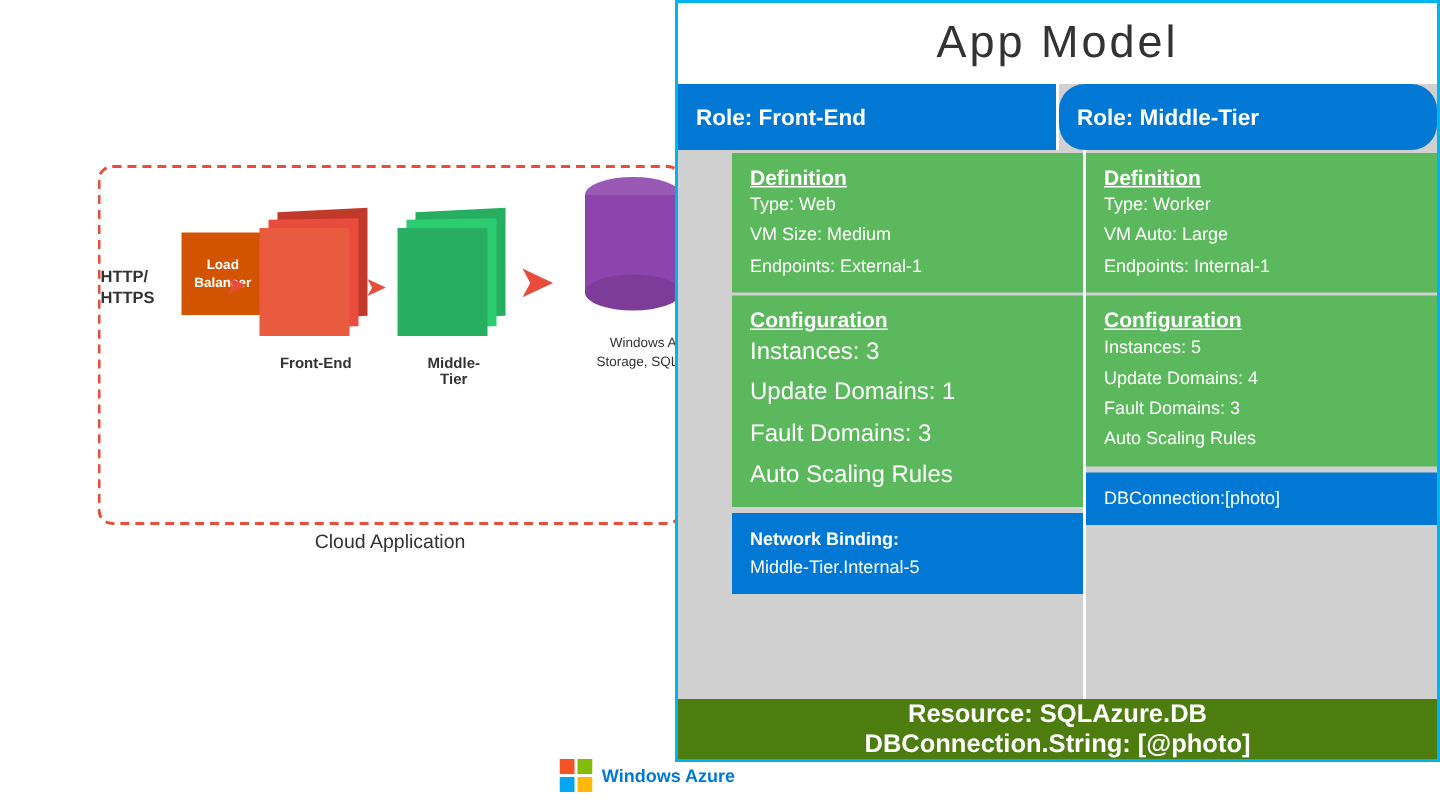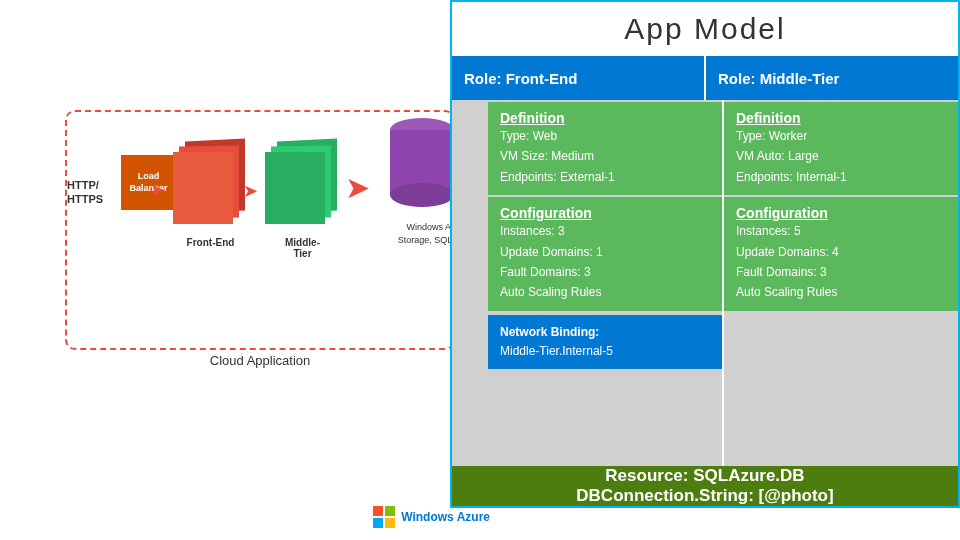--- a/index.html
+++ b/index.html
@@ -166,41 +166,41 @@
   </div>
 
   <div style="position:absolute;right:0;top:0;width:510px;height:508px;background:#d0d0d0;border:2px solid #00b4f0;display:flex;flex-direction:column;">
 
     <div style="background:white;text-align:center;padding:10px 0;font-size:30px;font-weight:300;color:#333;letter-spacing:2px;">App Model</div>
 
     <div style="display:flex;height:44px;">
       <div style="flex:1;background:#0078d4;display:flex;align-items:center;padding:16px 12px;border-right:2px solid white;">
         <span style="color:white;font-size:15px;font-weight:600;">Role: Front-End</span>
       </div>
-      <div style="flex:1;background:#0078d4;display:flex;align-items:center;padding:0 12px;">
+      <div style="flex:1;background:#0078d4;display:flex;align-items:center;padding:0 12px;border-radius:17px;">
         <span style="color:white;font-size:15px;font-weight:600;">Role: Middle-Tier</span>
       </div>
     </div>
 
     <div style="display:flex;flex:1;margin-left:36px;">
 
       <div style="flex:1;border-right:2px solid white;display:flex;flex-direction:column;gap:2px;padding:2px 0;">
 
         <div style="background:#5cb85c;padding:8px 12px;">
           <div style="color:white;font-size:14px;font-weight:700;text-decoration:underline;">Definition</div>
           <div style="color:white;font-size:12px;line-height:1.7;">
             <div>Type: Web</div>
             <div>VM Size: Medium</div>
             <div>Endpoints: External-1</div>
           </div>
         </div>
 
         <div style="background:#5cb85c;padding:8px 12px;">
           <div style="color:white;font-size:14px;font-weight:700;text-decoration:underline;">Configuration</div>
-          <div style="color:white;font-size:12px;line-height:1.7;">
+          <div style="color:white;font-size:16px;line-height:1.7;">
             <div>Instances: 3</div>
             <div>Update Domains: 1</div>
             <div>Fault Domains: 3</div>
             <div>Auto Scaling Rules</div>
           </div>
         </div>
 
         <div style="background:#0078d4;padding:8px 12px;margin-top:2px;">
           <div style="color:white;font-size:12px;line-height:1.6;">
             <span style="font-weight:700;">Network Binding:</span>
@@ -224,20 +224,25 @@
         <div style="background:#5cb85c;padding:8px 12px;">
           <div style="color:white;font-size:14px;font-weight:700;text-decoration:underline;">Configuration</div>
           <div style="color:white;font-size:12px;line-height:1.7;">
             <div>Instances: 5</div>
             <div>Update Domains: 4</div>
             <div>Fault Domains: 3</div>
             <div>Auto Scaling Rules</div>
           </div>
         </div>
 
+        <div style="background:#0078d4;padding:8px 12px;margin-top:2px;">
+          <div style="color:white;font-size:12px;line-height:1.6;">
+            <span>DBConnection:[photo]</span>
+          </div>
+        </div>
       </div>
     </div>
 
     <div style="background:#4d7c0f;text-align:center;color:white;font-size:17px;font-weight:700;">
       <div>Resource: SQLAzure.DB</div>
       <div>DBConnection.String: [@photo]</div>
     </div>
 
   </div>
 

